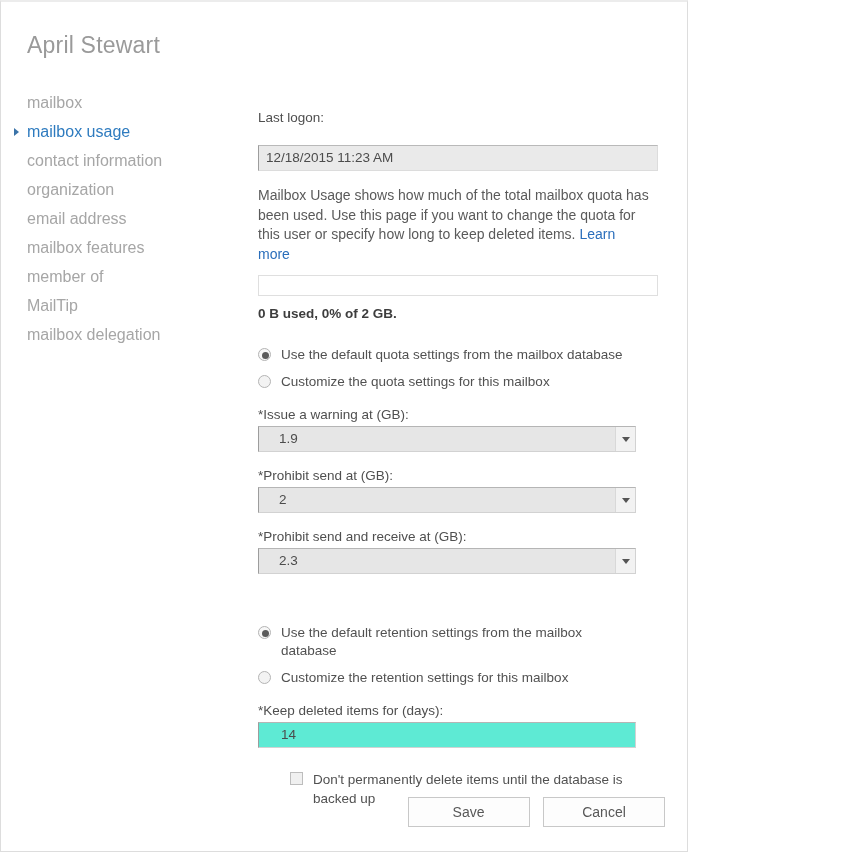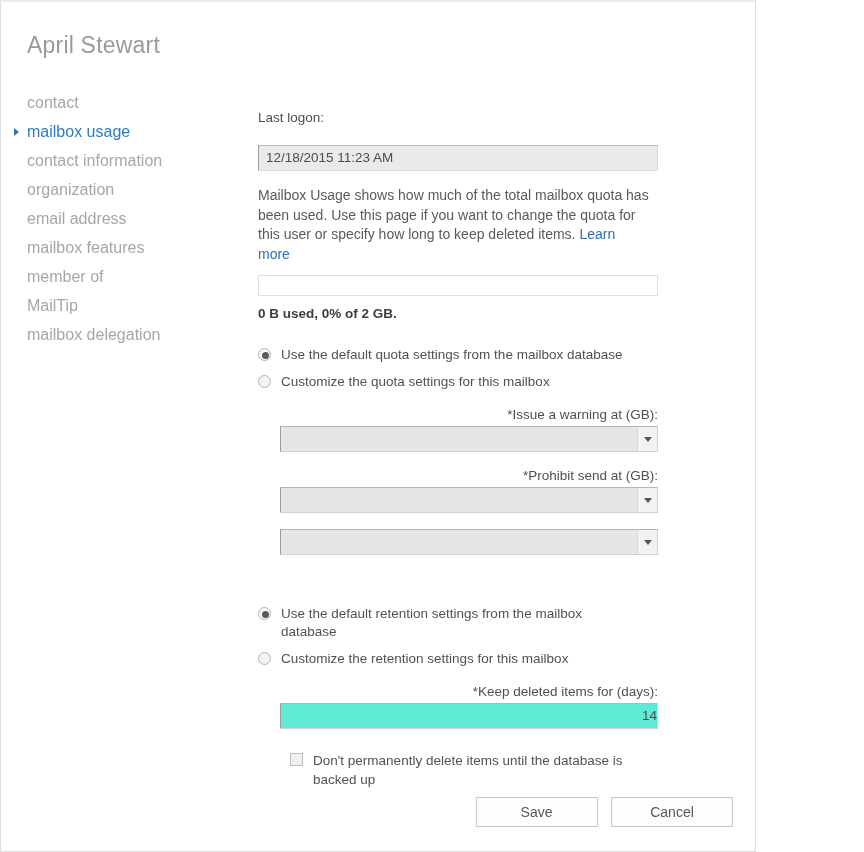--- a/index.html
+++ b/index.html
@@ -7,21 +7,21 @@
     margin: 0; padding: 0;
     background: #ffffff;
   }
   body {
     width: 864px; height: 852px;
     font-family: "Liberation Sans", sans-serif;
     overflow: hidden;
   }
   .page {
     position: relative;
-    width: 756px; height: 852px;
+    width: 688px; height: 852px;
     background: #ffffff;
     border: 1px solid #dddddd;
     border-top: 2px solid #ececec;
   }
 
   
   .page-title {
     position: absolute;
     left: 26px; top: 30px;
     font-size: 23px;
@@ -138,21 +138,21 @@
   .radio.checked::after {
     content: "";
     position: absolute;
     left: 3px; top: 3px;
     width: 7px; height: 7px;
     border-radius: 50%;
     background: #5b5b5b;
   }
 
   
-  .sub-field { margin-left: 22px; margin-top: 16px; width: 378px; text-align: right; }
+  .sub-field { margin-top: 16px; width: 378px; }
   .sub-field:first-child { margin-top: 6px; }
   .sub-label {
     font-size: 13.5px;
     color: #4f4f4f;
     margin-bottom: 4px;
     white-space: nowrap;
   }
   .select-box {
     position: relative;
     height: 26px;
@@ -236,21 +236,21 @@
 </style>
 </head>
 <body>
 
 <div class="page">
 
   <div class="page-title">April Stewart</div>
 
   <div class="sidebar">
     <div class="nav-item">
-      <span>contact</span>
+      <span>mailbox</span>
     </div>
     <div class="nav-item active">
       <span class="marker"></span>
       <span>mailbox usage</span>
     </div>
     <div class="nav-item">
       <span>contact information</span>
     </div>
     <div class="nav-item">
       <span>organization</span>
@@ -306,20 +306,21 @@
 
       <div class="sub-field">
         <div class="sub-label">*Prohibit send at (GB):</div>
         <div class="select-box">
           <span>2</span>
           <span class="select-arrow"></span>
         </div>
       </div>
 
       <div class="sub-field">
+        <div class="sub-label">*Prohibit send and receive at (GB):</div>
         <div class="select-box">
           <span>2.3</span>
           <span class="select-arrow"></span>
         </div>
       </div>
     </div>
 
     <div class="spacer-25"></div>
 
     <div class="radio-group">

